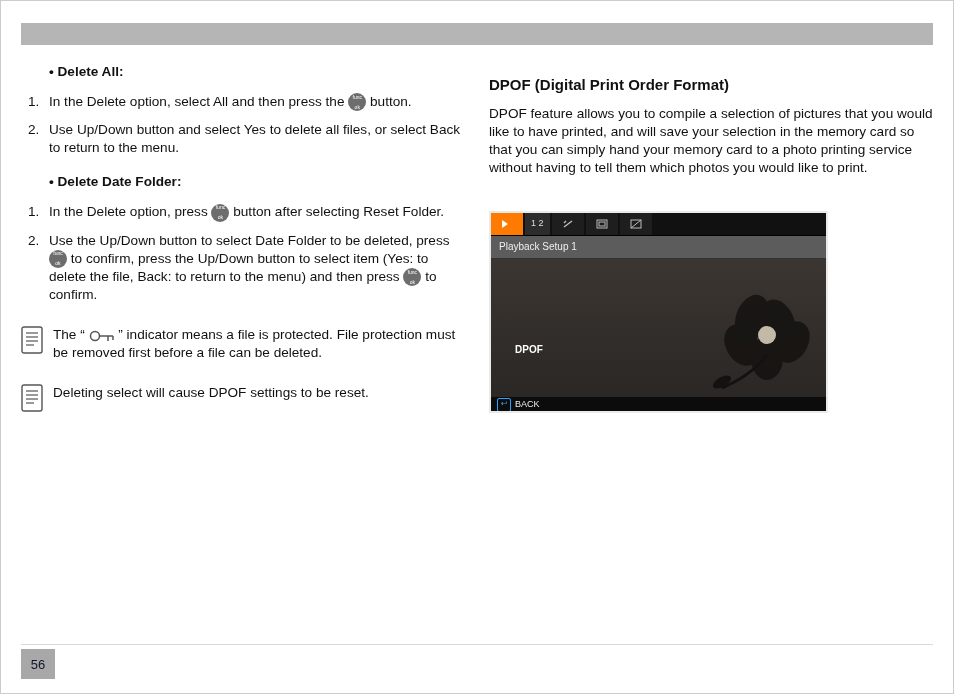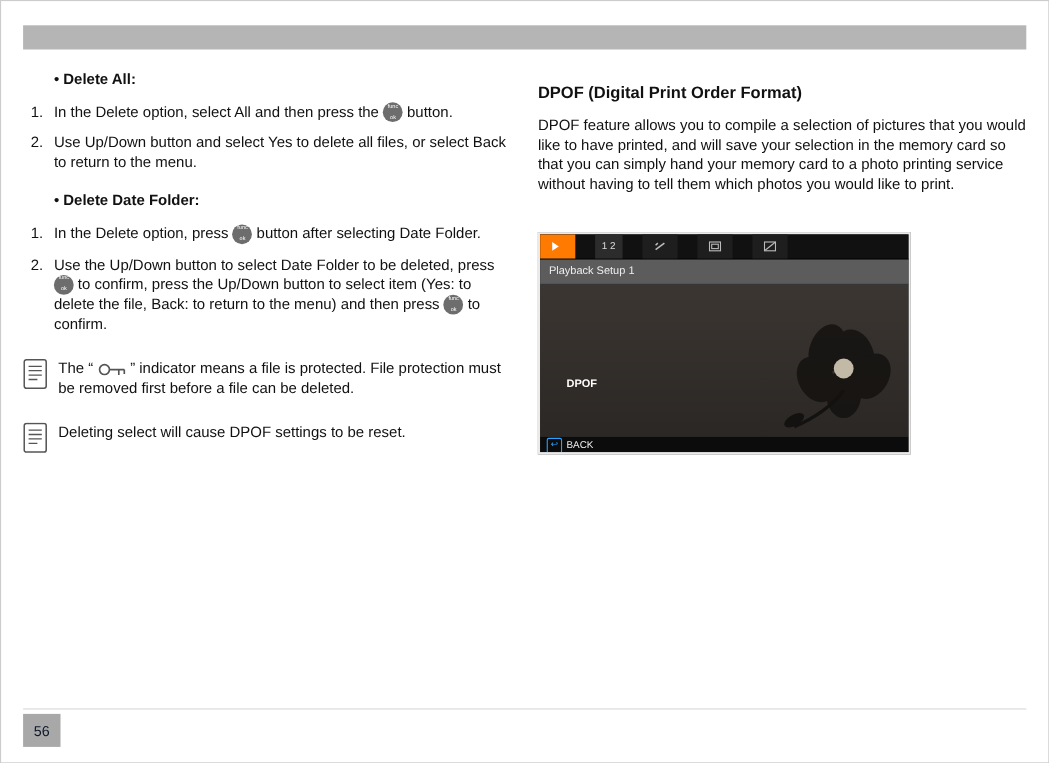--- a/index.html
+++ b/index.html
@@ -93,21 +93,21 @@
     background: #2a2a2a;
     position: relative;
     margin-top: 34px;
     overflow: hidden;
   }
   .ss-tabs {
     height: 22px;
     background: #111;
     display: flex;
     align-items: center;
-    gap: 18px;
+    gap: 2px;
     font-size: 9px;
     color: #ddd;
     border-bottom: 1px solid #000;
   }
   .ss-tab {
     height: 22px;
     padding: 0 10px;
     display: flex;
     align-items: center;
     background: #1e1e1e;
@@ -236,21 +236,21 @@
         <li>Use Up/Down button and select Yes to delete all files, or select Back to return to the menu.</li>
       </ol>
 
       <div class="sect-title">• Delete Date Folder:</div>
       <ol class="num">
         <li>
           <span>In the Delete option, press </span>
           <span class="func-btn">
               <span><span>func</span><br><span>ok</span></span>
             </span>
-          <span> button after selecting Date Folder.</span>
+          <span> button after selecting Reset Folder.</span>
         </li>
         <li>
           <span>Use the Up/Down button to select Date Folder to be deleted, press </span>
           <span class="func-btn">
               <span><span>func</span><br><span>ok</span></span>
             </span>
           <span> to confirm, press the Up/Down button to select item (Yes: to delete the file, Back: to return to the menu) and then press </span>
           <span class="func-btn">
               <span><span>func</span><br><span>ok</span></span>
             </span>

